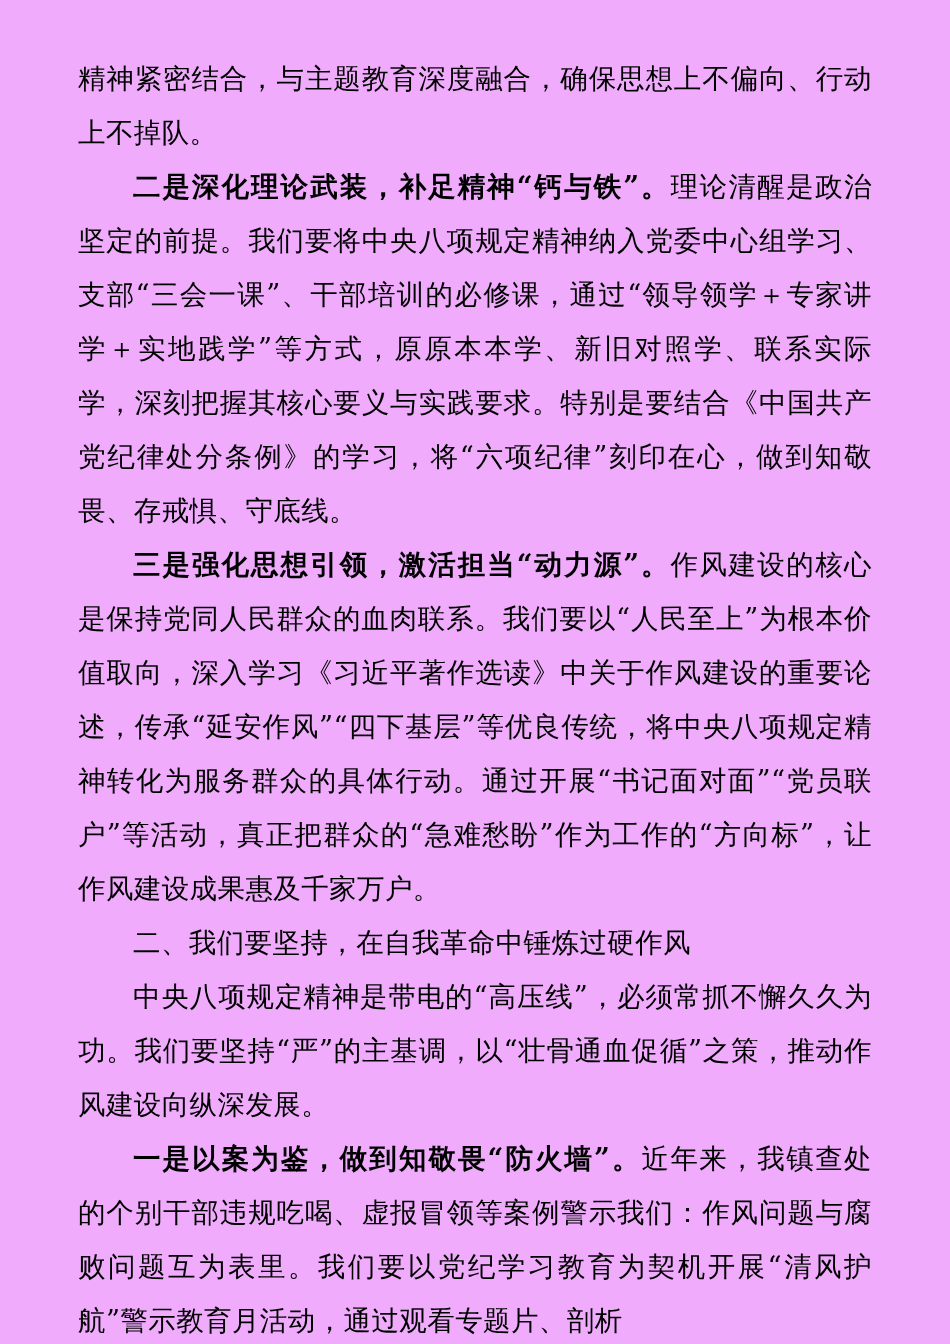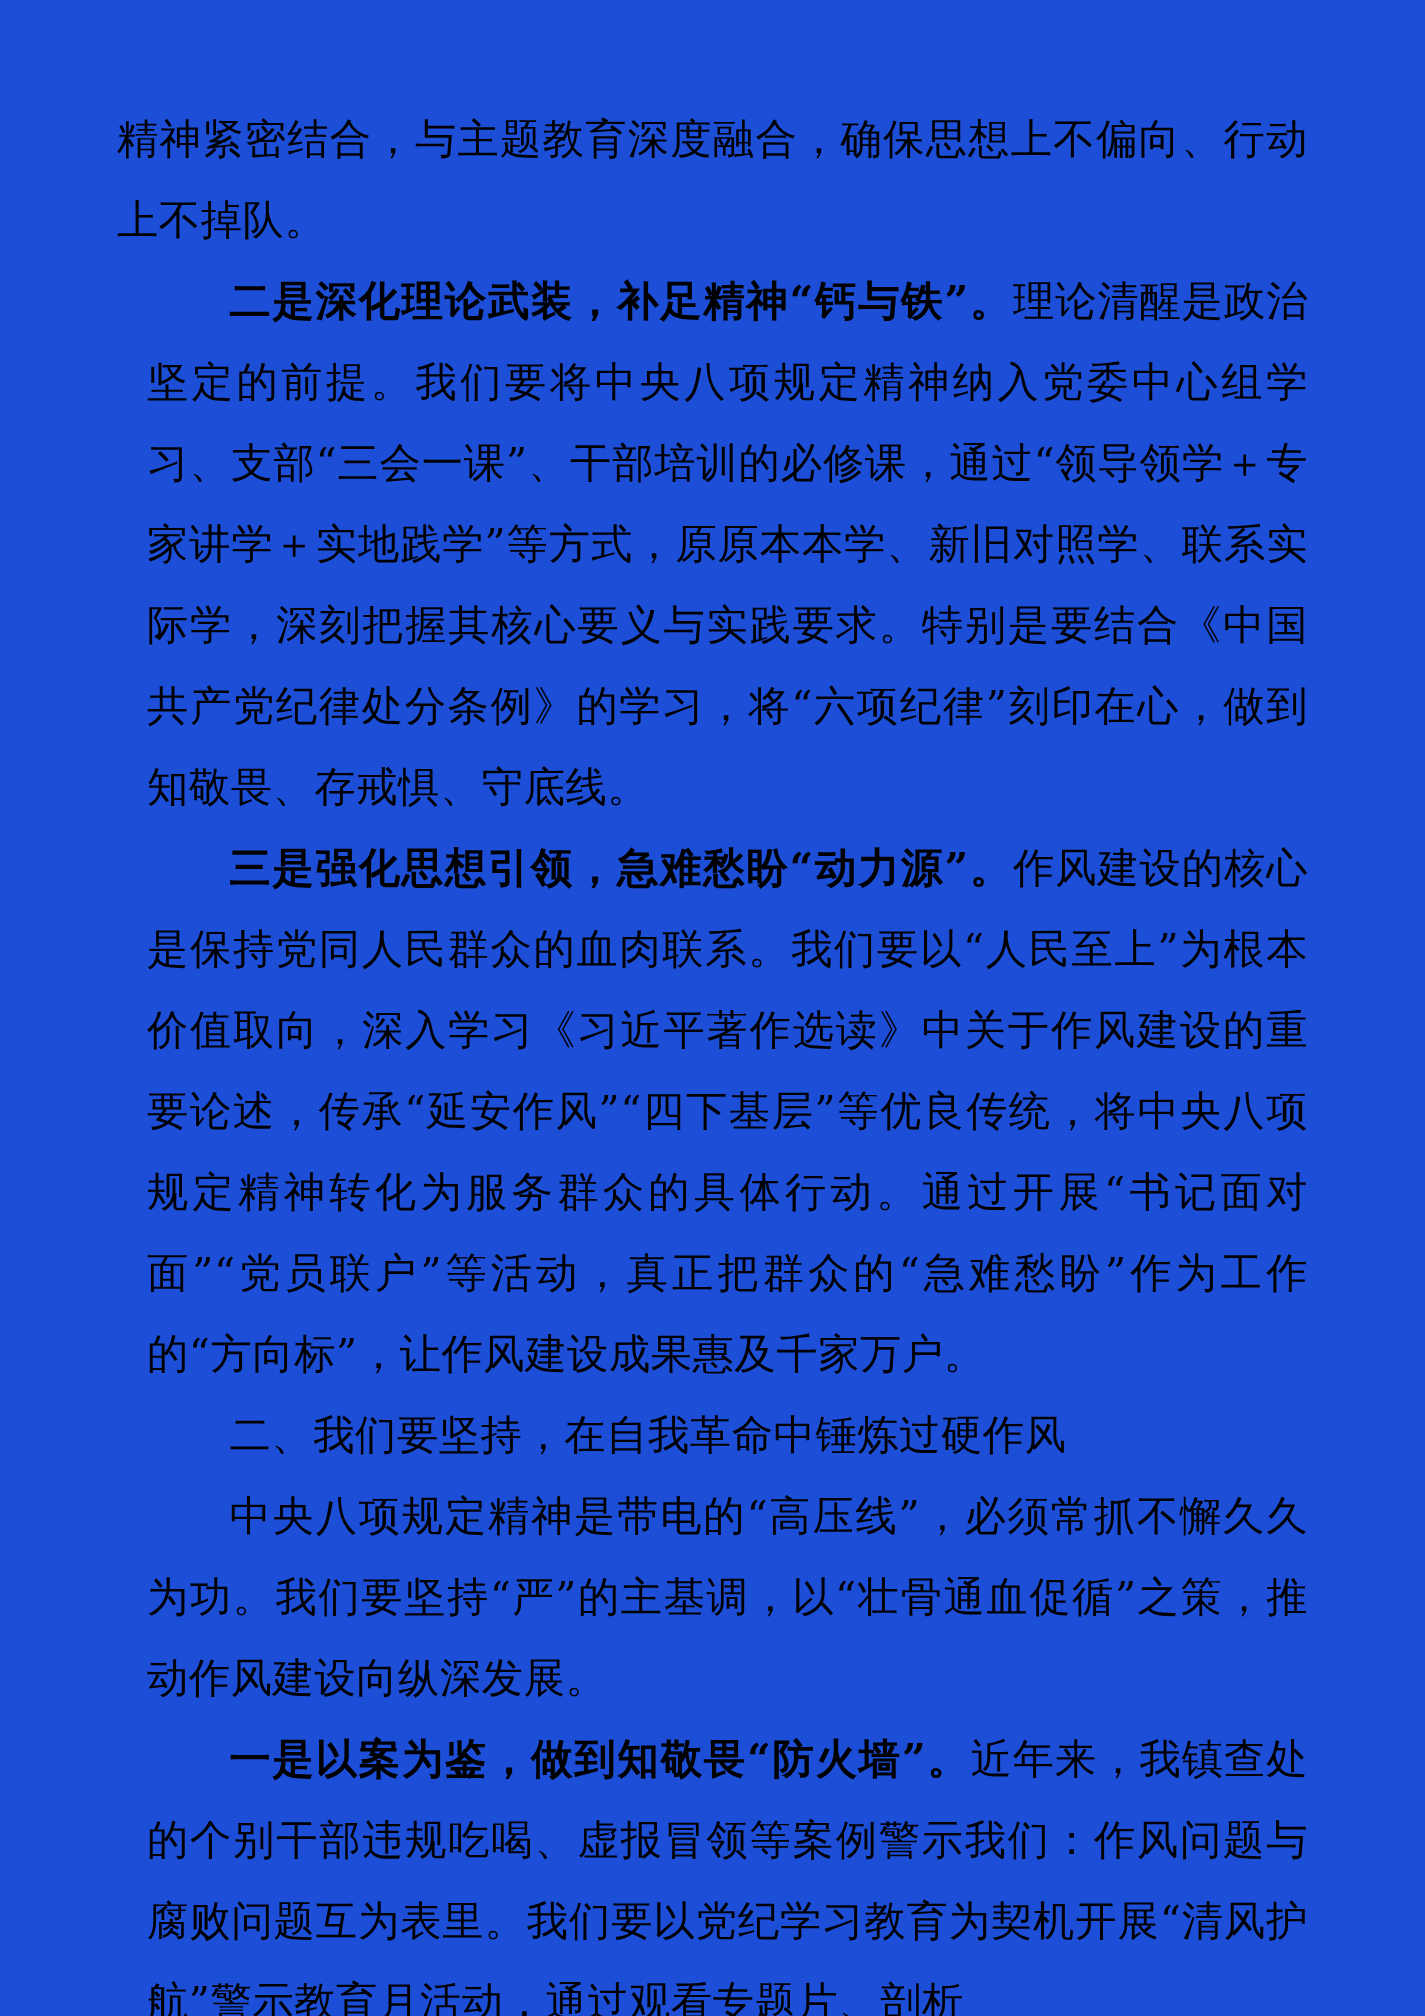--- a/index.html
+++ b/index.html
@@ -11,38 +11,37 @@
     width: 950px;
     height: 1344px;
     font-family: "DejaVu Serif", "Liberation Serif", serif;
     color: #000000;
     overflow: hidden;
   }
   .page {
     position: relative;
     width: 950px;
     height: 1344px;
-    background: #1d4ed8;
+    background: #f0abfc;
     box-sizing: border-box;
-    padding: 66px 78px 60px 78px;
+    padding: 51px 78px 60px 78px;
   }
   .doc-body {
     font-size: 27.5px;
     line-height: 54px;
     text-align: justify;
     text-justify: inter-ideograph;
     letter-spacing: 0.4px;
   }
   .para {
     margin: 0;
     padding: 0;
   }
   .indent {
     text-indent: 2em;
-    margin-left: 20px;
   }
   .lead {
     font-weight: bold;
     letter-spacing: 1px;
   }
 </style>
 </head>
 <body>
 
 <div class="page">
@@ -50,21 +49,21 @@
 
     <p class="para">
       <span>精神紧密结合，与主题教育深度融合，确保思想上不偏向、行动上不掉队。</span>
     </p>
 
     <p class="para indent">
       <span class="lead">二是深化理论武装，补足精神“钙与铁”。</span><span>理论清醒是政治坚定的前提。我们要将中央八项规定精神纳入党委中心组学习、支部“三会一课”、干部培训的必修课，通过“领导领学＋专家讲学＋实地践学”等方式，原原本本学、新旧对照学、联系实际学，深刻把握其核心要义与实践要求。特别是要结合《中国共产党纪律处分条例》的学习，将“六项纪律”刻印在心，做到知敬畏、存戒惧、守底线。</span>
     </p>
 
     <p class="para indent">
-      <span class="lead">三是强化思想引领，急难愁盼“动力源”。</span><span>作风建设的核心是保持党同人民群众的血肉联系。我们要以“人民至上”为根本价值取向，深入学习《习近平著作选读》中关于作风建设的重要论述，传承“延安作风”“四下基层”等优良传统，将中央八项规定精神转化为服务群众的具体行动。通过开展“书记面对面”“党员联户”等活动，真正把群众的“急难愁盼”作为工作的“方向标”，让作风建设成果惠及千家万户。</span>
+      <span class="lead">三是强化思想引领，激活担当“动力源”。</span><span>作风建设的核心是保持党同人民群众的血肉联系。我们要以“人民至上”为根本价值取向，深入学习《习近平著作选读》中关于作风建设的重要论述，传承“延安作风”“四下基层”等优良传统，将中央八项规定精神转化为服务群众的具体行动。通过开展“书记面对面”“党员联户”等活动，真正把群众的“急难愁盼”作为工作的“方向标”，让作风建设成果惠及千家万户。</span>
     </p>
 
     <p class="para indent">
       <span>二、我们要坚持，在自我革命中锤炼过硬作风</span>
     </p>
 
     <p class="para indent">
       <span>中央八项规定精神是带电的“高压线”，必须常抓不懈久久为功。我们要坚持“严”的主基调，以“壮骨通血促循”之策，推动作风建设向纵深发展。</span>
     </p>
 

